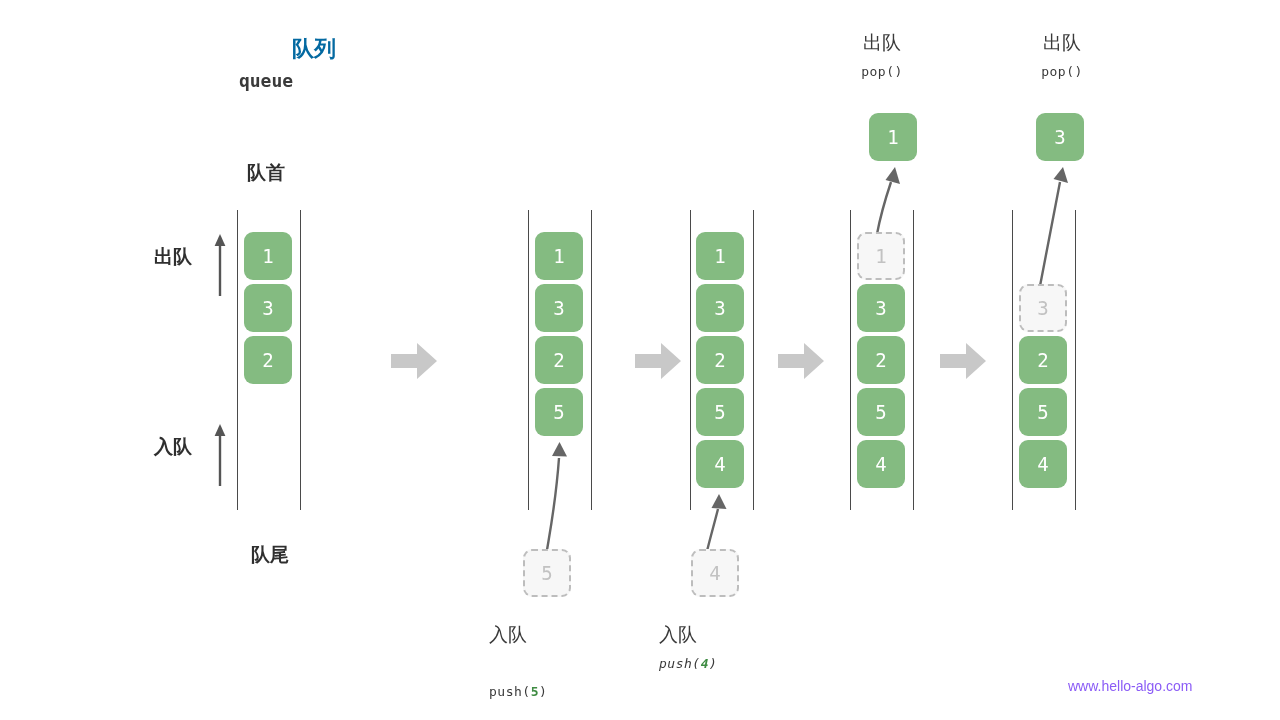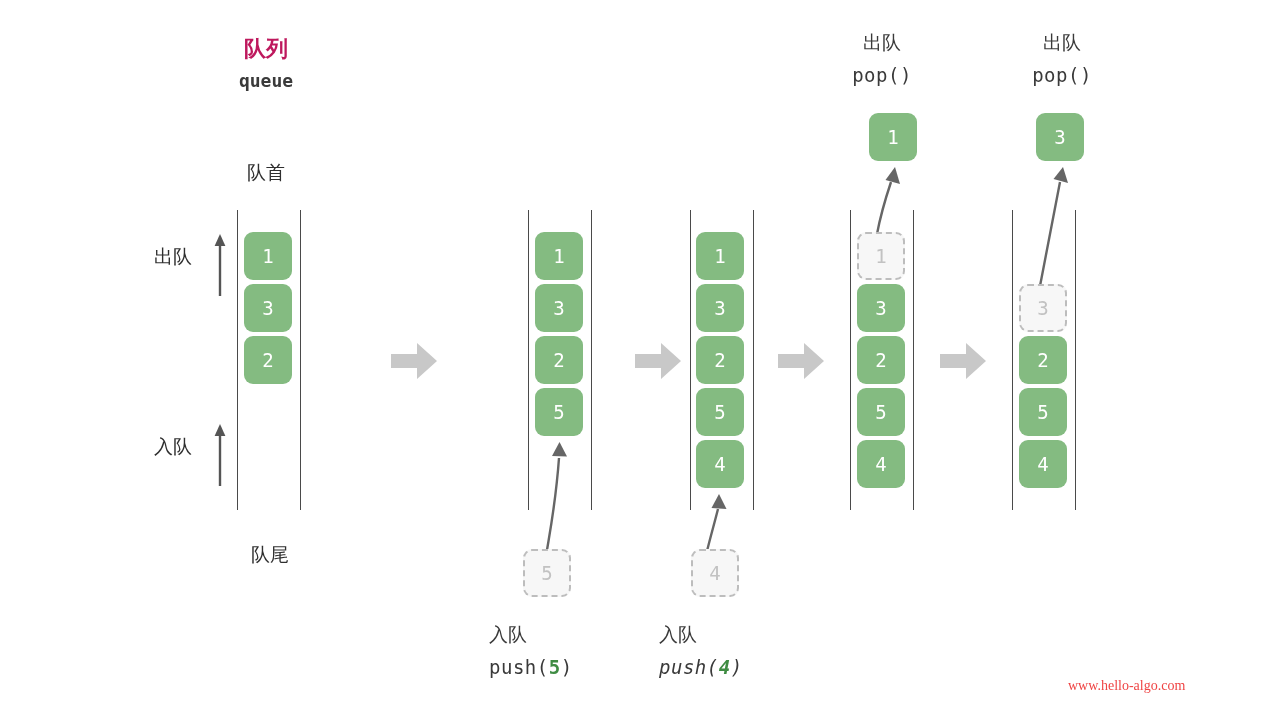--- a/index.html
+++ b/index.html
@@ -21,51 +21,51 @@
     width: 1280px;
     height: 720px;
   }
   .abs { position: absolute; }
 
   
   .title-cn {
     font-family: "Liberation Sans", sans-serif;
     font-weight: bold;
     font-size: 22px;
-    color: #be185d;
-    text-align: center;
+    color: #0369a1;
+    text-align: right;
     white-space: nowrap;
   }
   .title-en {
     font-family: "DejaVu Sans Mono", monospace;
     font-size: 18px;
     color: #3a3a3a;
     text-align: center;
     white-space: nowrap;
   }
   .op-cn {
     font-family: "Liberation Sans", sans-serif;
     font-size: 19px;
     color: #3a3a3a;
     text-align: center;
     white-space: nowrap;
   }
   .op-code {
     font-family: "DejaVu Sans Mono", monospace;
-    font-size: 19px;
+    font-size: 13px;
     color: #3a3a3a;
     text-align: center;
     white-space: nowrap;
     letter-spacing: 0.5px;
   }
   .op-code .arg { color: #3f8c43; font-weight: bold; }
 
   .side-label {
     font-family: "Liberation Sans", sans-serif;
-    font-weight: normal;
+    font-weight: bold;
     font-size: 19px;
     color: #2f2f2f;
     text-align: center;
     white-space: nowrap;
   }
 
   
   .rail {
     position: absolute;
     width: 1px;
@@ -103,23 +103,23 @@
 
   
   .dir-arrow { position: absolute; }
 
   
   .motion { position: absolute; overflow: visible; }
 
   
   .watermark {
     position: absolute;
-    font-family: Liberation Serif, serif;
+    font-family: Liberation Sans, sans-serif;
     font-size: 14px;
-    color: #ef4444;
+    color: #8b5cf6;
     white-space: nowrap;
   }
 </style>
 </head>
 <body>
 
 <div id="stage">
 
   <div class="title-cn abs" style="left:196px; top:34px; width:140px;">队列</div>
   <div class="title-en abs" style="left:196px; top:70px; width:140px;font-weight:bold;">queue</div>
@@ -159,21 +159,21 @@
   <div class="cell" style="left:535px; top:388px;">5</div>
 
   <svg class="motion" style="left:520px; top:430px;" width="80" height="125">
     <path d="M 27,120 C 31,96 36,70 39,28" stroke="#666" stroke-width="2.4" fill="none"></path>
     <polygon points="39.5,12 32,26 47,26.5" fill="#666"></polygon>
   </svg>
 
   <div class="cell ghost" style="left:523px; top:549px;">5</div>
 
   <div class="op-cn abs" style="left:489px; top:622px; width:120px; text-align:left;">入队</div>
-  <div class="op-code abs" style="left:489px; top:656px; width:160px; text-align:left;"><span>push(</span><span class="arg">5</span><span>)</span></div>
+  <div class="op-code abs" style="left:489px; top:684px; width:160px; text-align:left;"><span>push(</span><span class="arg">5</span><span>)</span></div>
 
   <svg class="step-arrow" style="left:635px; top:341px;" viewBox="0 0 46 40">
     <polygon points="0,13 26,13 26,2 46,20 26,38 26,27 0,27" fill="#c8c8c8"></polygon>
   </svg>
 
   <div class="rail" style="left:690px; top:210px; height:300px;"></div>
   <div class="rail" style="left:753px; top:210px; height:300px;"></div>
 
   <div class="cell" style="left:696px; top:232px;">1</div>
   <div class="cell" style="left:696px; top:284px;">3</div>

